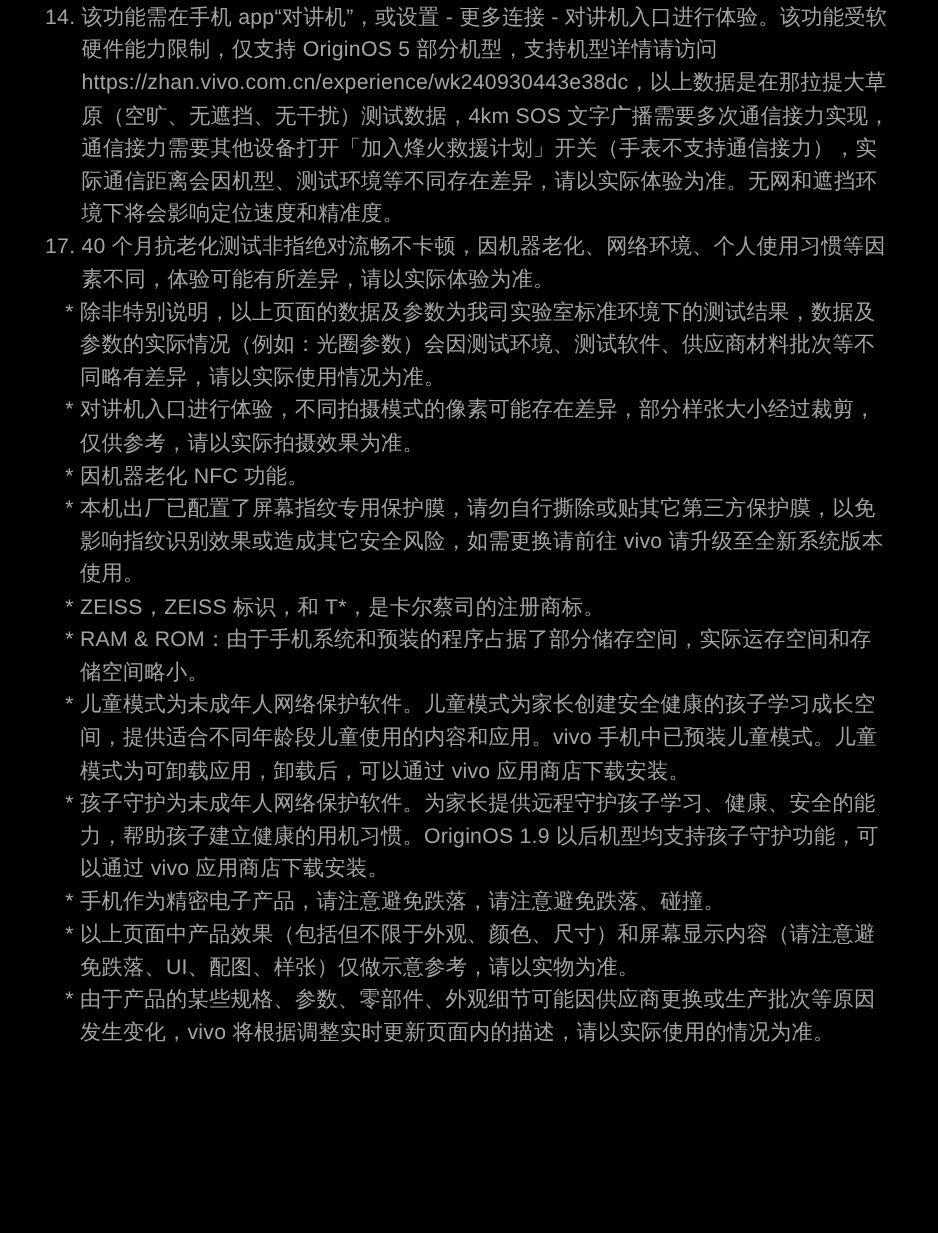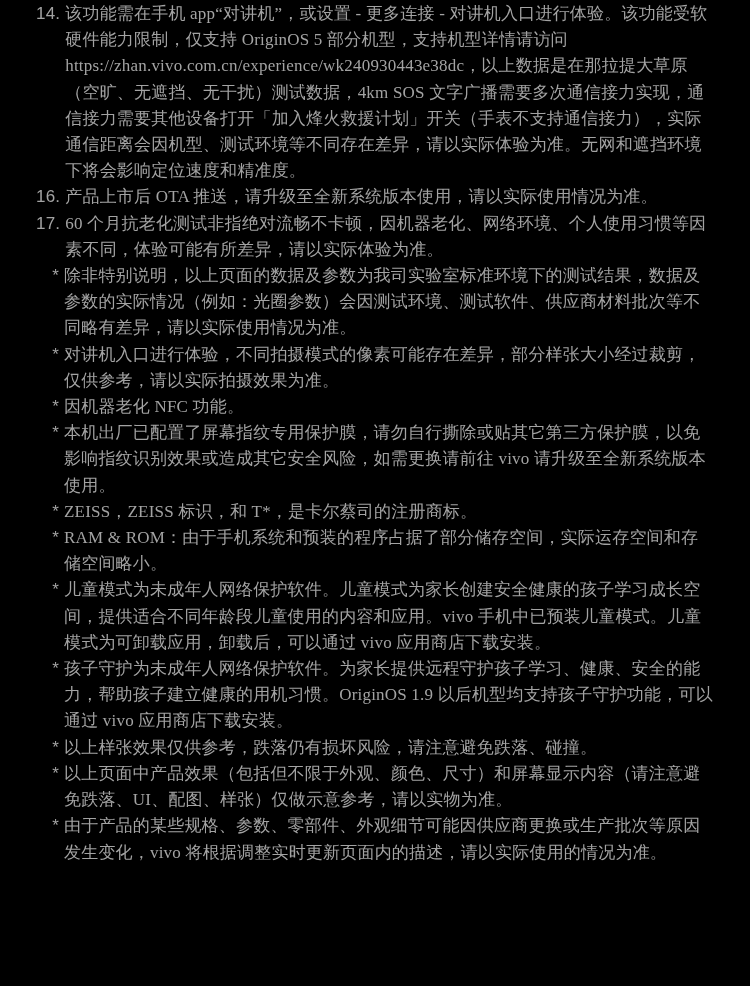--- a/index.html
+++ b/index.html
@@ -32,44 +32,39 @@
     box-sizing: border-box;
     padding-right: 5px;
     text-align: right;
     white-space: nowrap;
   }
   .note .body {
     flex: 1 1 auto;
     min-width: 0;
     word-break: normal;
     overflow-wrap: break-word;
-    font-family: Liberation Serif, serif;
   }
 </style>
 </head>
 <body style="background: rgb(0, 0, 0);">
 
 <div class="disclaimer" style="color: rgb(163, 163, 163);">
 
   <div>
 
       <div class="note">
         <span class="marker">14.</span>
         <span class="body">该功能需在手机 app“对讲机”，或设置 - 更多连接 - 对讲机入口进行体验。该功能受软硬件能力限制，仅支持 OriginOS 5 部分机型，支持机型详情请访问 https://zhan.vivo.com.cn/experience/wk240930443e38dc，以上数据是在那拉提大草原（空旷、无遮挡、无干扰）测试数据，4km SOS 文字广播需要多次通信接力实现，通信接力需要其他设备打开「加入烽火救援计划」开关（手表不支持通信接力），实际通信距离会因机型、测试环境等不同存在差异，请以实际体验为准。无网和遮挡环境下将会影响定位速度和精准度。</span>
       </div>
 
 
-      <div class="note">
-        <span class="marker">16.</span>
-        <span class="body">产品上市后 OTA 推送，请升级至全新系统版本使用，请以实际使用情况为准。</span>
-      </div>
 
       <div class="note">
         <span class="marker">17.</span>
-        <span class="body">60 个月抗老化测试非指绝对流畅不卡顿，因机器老化、网络环境、个人使用习惯等因素不同，体验可能有所差异，请以实际体验为准。</span>
+        <span class="body">40 个月抗老化测试非指绝对流畅不卡顿，因机器老化、网络环境、个人使用习惯等因素不同，体验可能有所差异，请以实际体验为准。</span>
       </div>
     </div>
 
   <div>
 
       <div class="note">
         <span class="marker">*</span>
         <span class="body">除非特别说明，以上页面的数据及参数为我司实验室标准环境下的测试结果，数据及参数的实际情况（例如：光圈参数）会因测试环境、测试软件、供应商材料批次等不同略有差异，请以实际使用情况为准。</span>
       </div>
 
@@ -103,21 +98,21 @@
         <span class="body">儿童模式为未成年人网络保护软件。儿童模式为家长创建安全健康的孩子学习成长空间，提供适合不同年龄段儿童使用的内容和应用。vivo 手机中已预装儿童模式。儿童模式为可卸载应用，卸载后，可以通过 vivo 应用商店下载安装。</span>
       </div>
 
       <div class="note">
         <span class="marker">*</span>
         <span class="body">孩子守护为未成年人网络保护软件。为家长提供远程守护孩子学习、健康、安全的能力，帮助孩子建立健康的用机习惯。OriginOS 1.9 以后机型均支持孩子守护功能，可以通过 vivo 应用商店下载安装。</span>
       </div>
 
       <div class="note">
         <span class="marker">*</span>
-        <span class="body">以上样张效果仅供参考，跌落仍有损坏风险，请注意避免跌落、碰撞。</span>
+        <span class="body">手机作为精密电子产品，请注意避免跌落，请注意避免跌落、碰撞。</span>
       </div>
 
       <div class="note">
         <span class="marker">*</span>
         <span class="body">以上页面中产品效果（包括但不限于外观、颜色、尺寸）和屏幕显示内容（请注意避免跌落、UI、配图、样张）仅做示意参考，请以实物为准。</span>
       </div>
 
       <div class="note">
         <span class="marker">*</span>
         <span class="body">由于产品的某些规格、参数、零部件、外观细节可能因供应商更换或生产批次等原因发生变化，vivo 将根据调整实时更新页面内的描述，请以实际使用的情况为准。</span>

